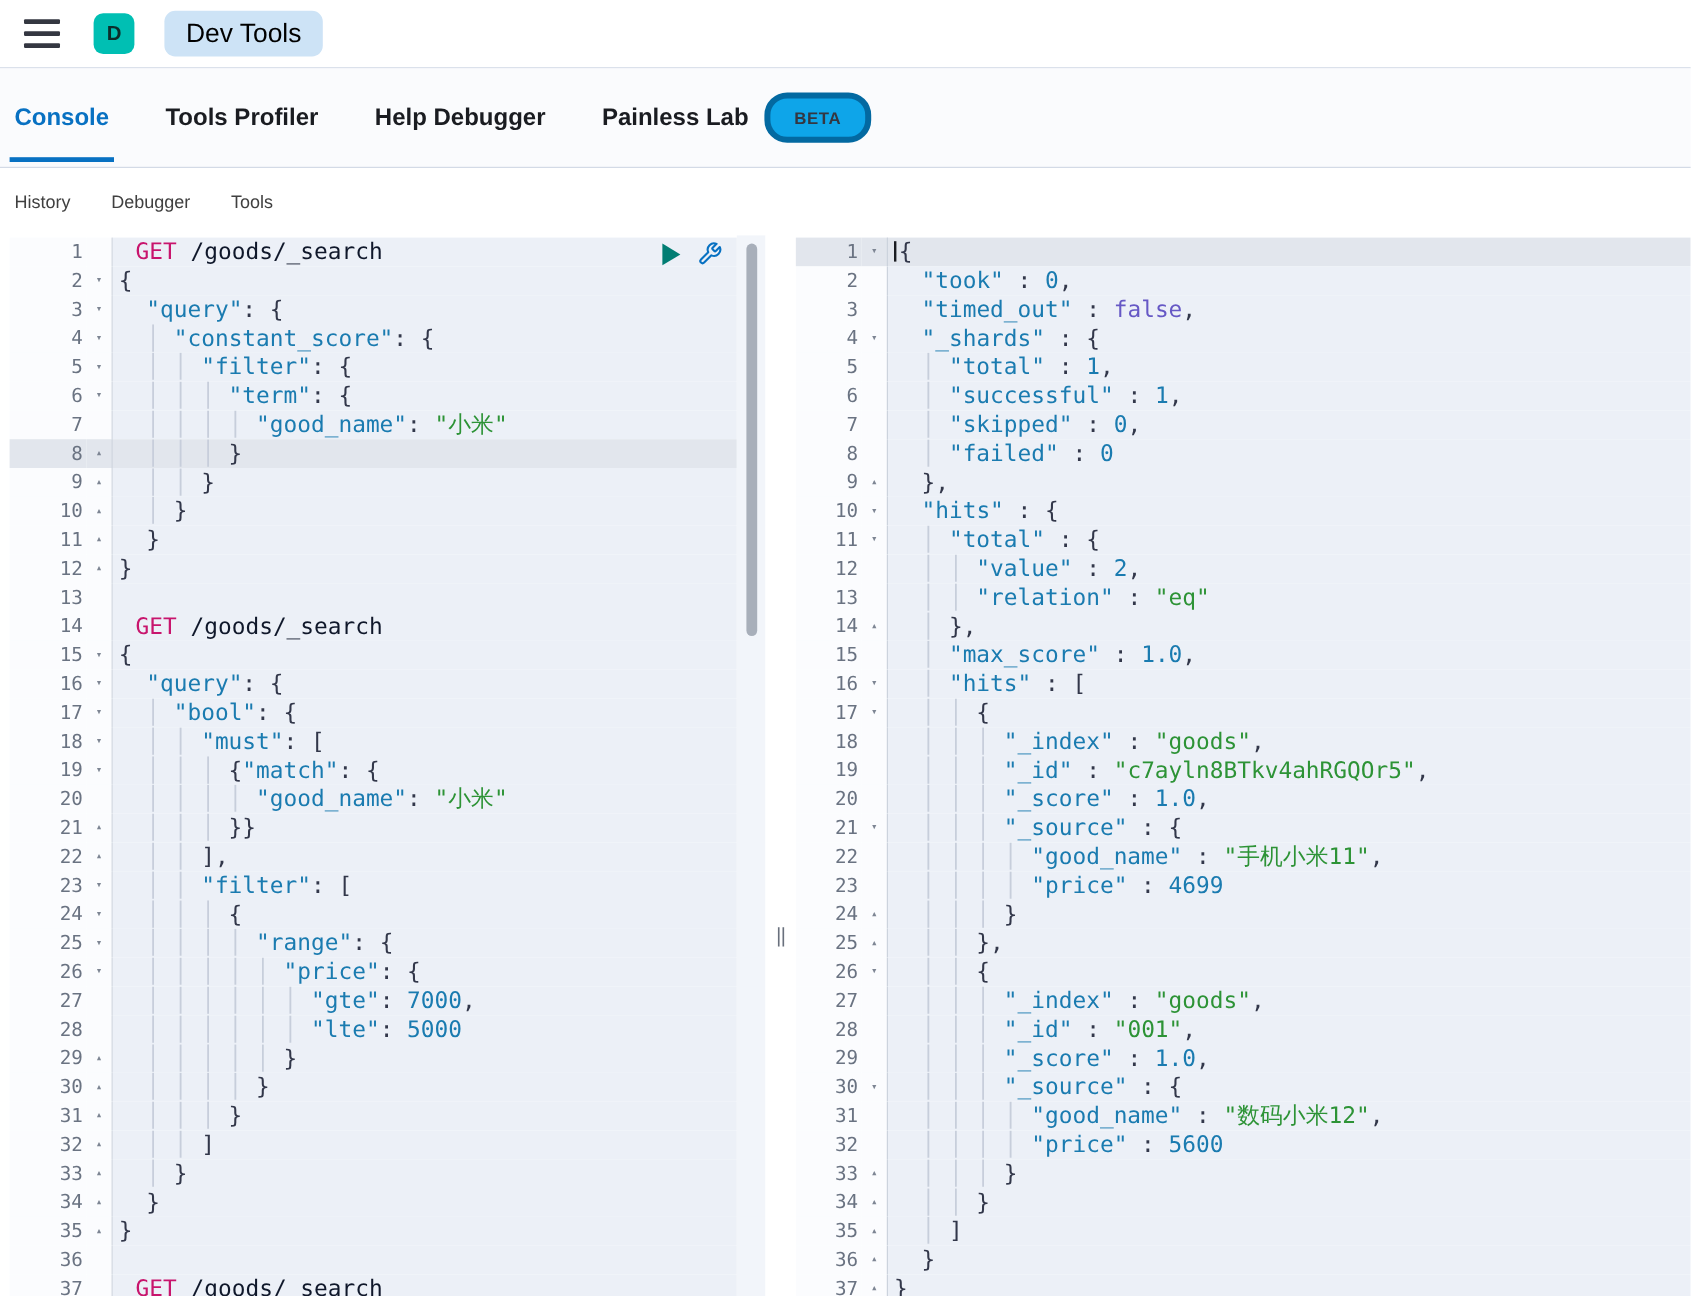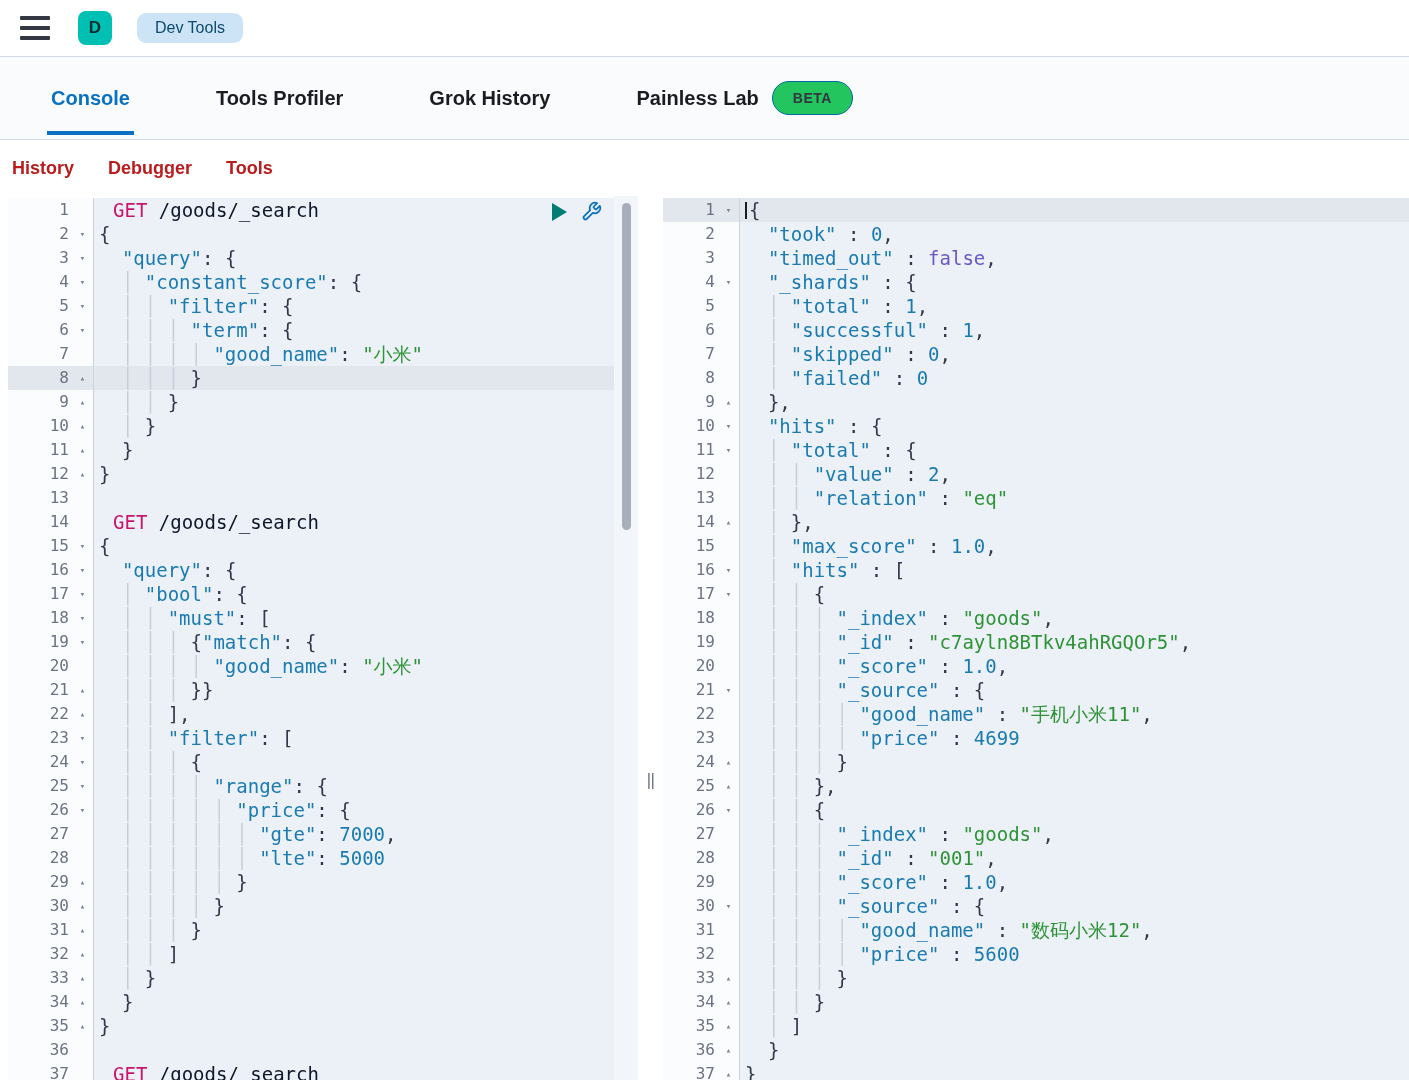--- a/index.html
+++ b/index.html
@@ -8,39 +8,39 @@
 
   
   .app-header { height:57px; background:#fff; border-bottom:1px solid #d3dae6;
                 display:flex; align-items:center; padding-left:20px; }
   .hamburger { width:30px; height:24px; display:flex; flex-direction:column;
                justify-content:space-between; cursor:pointer; }
   .hamburger i { display:block; height:4px; background:#343741; border-radius:1px; }
   .logo { width:34px; height:34px; margin-left:28px; background:#00bfb3; border-radius:8px;
           display:flex; align-items:center; justify-content:center;
           color:#0b2d2b; font-size:17px; font-weight:600; }
-  .crumb { margin-left:25px; background:#cde3f6; color:#0c4a6e; font-size:16px;
+  .crumb { margin-left:25px; background:#cde3f6; color:#000000; font-size:22px;
            padding:6px 18px; border-radius:9px; }
 
   
   .tabbar { height:83px; background:#fafbfd; border-bottom:1px solid #d3dae6;
             display:flex; align-items:center; padding-left:12px; gap:47px; }
   .tab { position:relative; height:100%; display:flex; align-items:center; gap:13px;
-         font-size:20px; font-weight:700; color:#1a1c21; cursor:pointer;margin-left:39px; }
+         font-size:20px; font-weight:700; color:#1a1c21; cursor:pointer; }
   .tab.active { color:#0871c2; }
   .tab.active::after { content:''; position:absolute; left:-4px; right:-4px; bottom:4px;
                        height:4px; background:#0871c2; }
-  .beta { border:1px solid #0369a1; border-radius:19px; background:#22c55e;
+  .beta { border:5px solid #0369a1; border-radius:19px; background:#0ea5e9;
           font-size:14px; font-weight:700; letter-spacing:.5px; color:#343741;
           padding:8px 20px; }
 
   
   .menubar { height:56px; background:#fff; display:flex; align-items:center;
              padding-left:12px; gap:34px; }
-  .menubar .mitem { font-size:18px; font-weight:700; color:#b91c1c; cursor:pointer; }
+  .menubar .mitem { font-size:15px; font-weight:400; color:#404040; cursor:pointer; }
 
   
   .editor { height:884px; display:flex; background:#fff; }
   .panel { padding-top:2px; overflow:hidden; position:relative; background:#fff; }
   .panel.left  { width:638px; padding-left:8px; padding-right:24px; }
   .panel.right { flex:1; }
 
   .code-row { display:flex; height:24px; line-height:24px;
               font-family:"DejaVu Sans Mono", monospace; }
   .ln   { width:64px; text-align:right; padding-right:3px; font-size:16px;
@@ -89,21 +89,21 @@
       <i></i>
       <i></i>
     </div>
   <div class="logo">D</div>
   <div class="crumb">Dev Tools</div>
 </div>
 
 <div class="tabbar" id="tab-list">
     <div class="tab active">Console</div>
     <div class="tab">Tools Profiler</div>
-    <div class="tab">Grok History</div>
+    <div class="tab">Help Debugger</div>
     <div class="tab">Painless Lab<span class="beta">BETA</span></div>
   </div>
 
 <div class="menubar" id="console-menu">
     <span class="mitem">History</span>
     <span class="mitem">Debugger</span>
     <span class="mitem">Tools</span>
   </div>
 
 <div class="editor">

